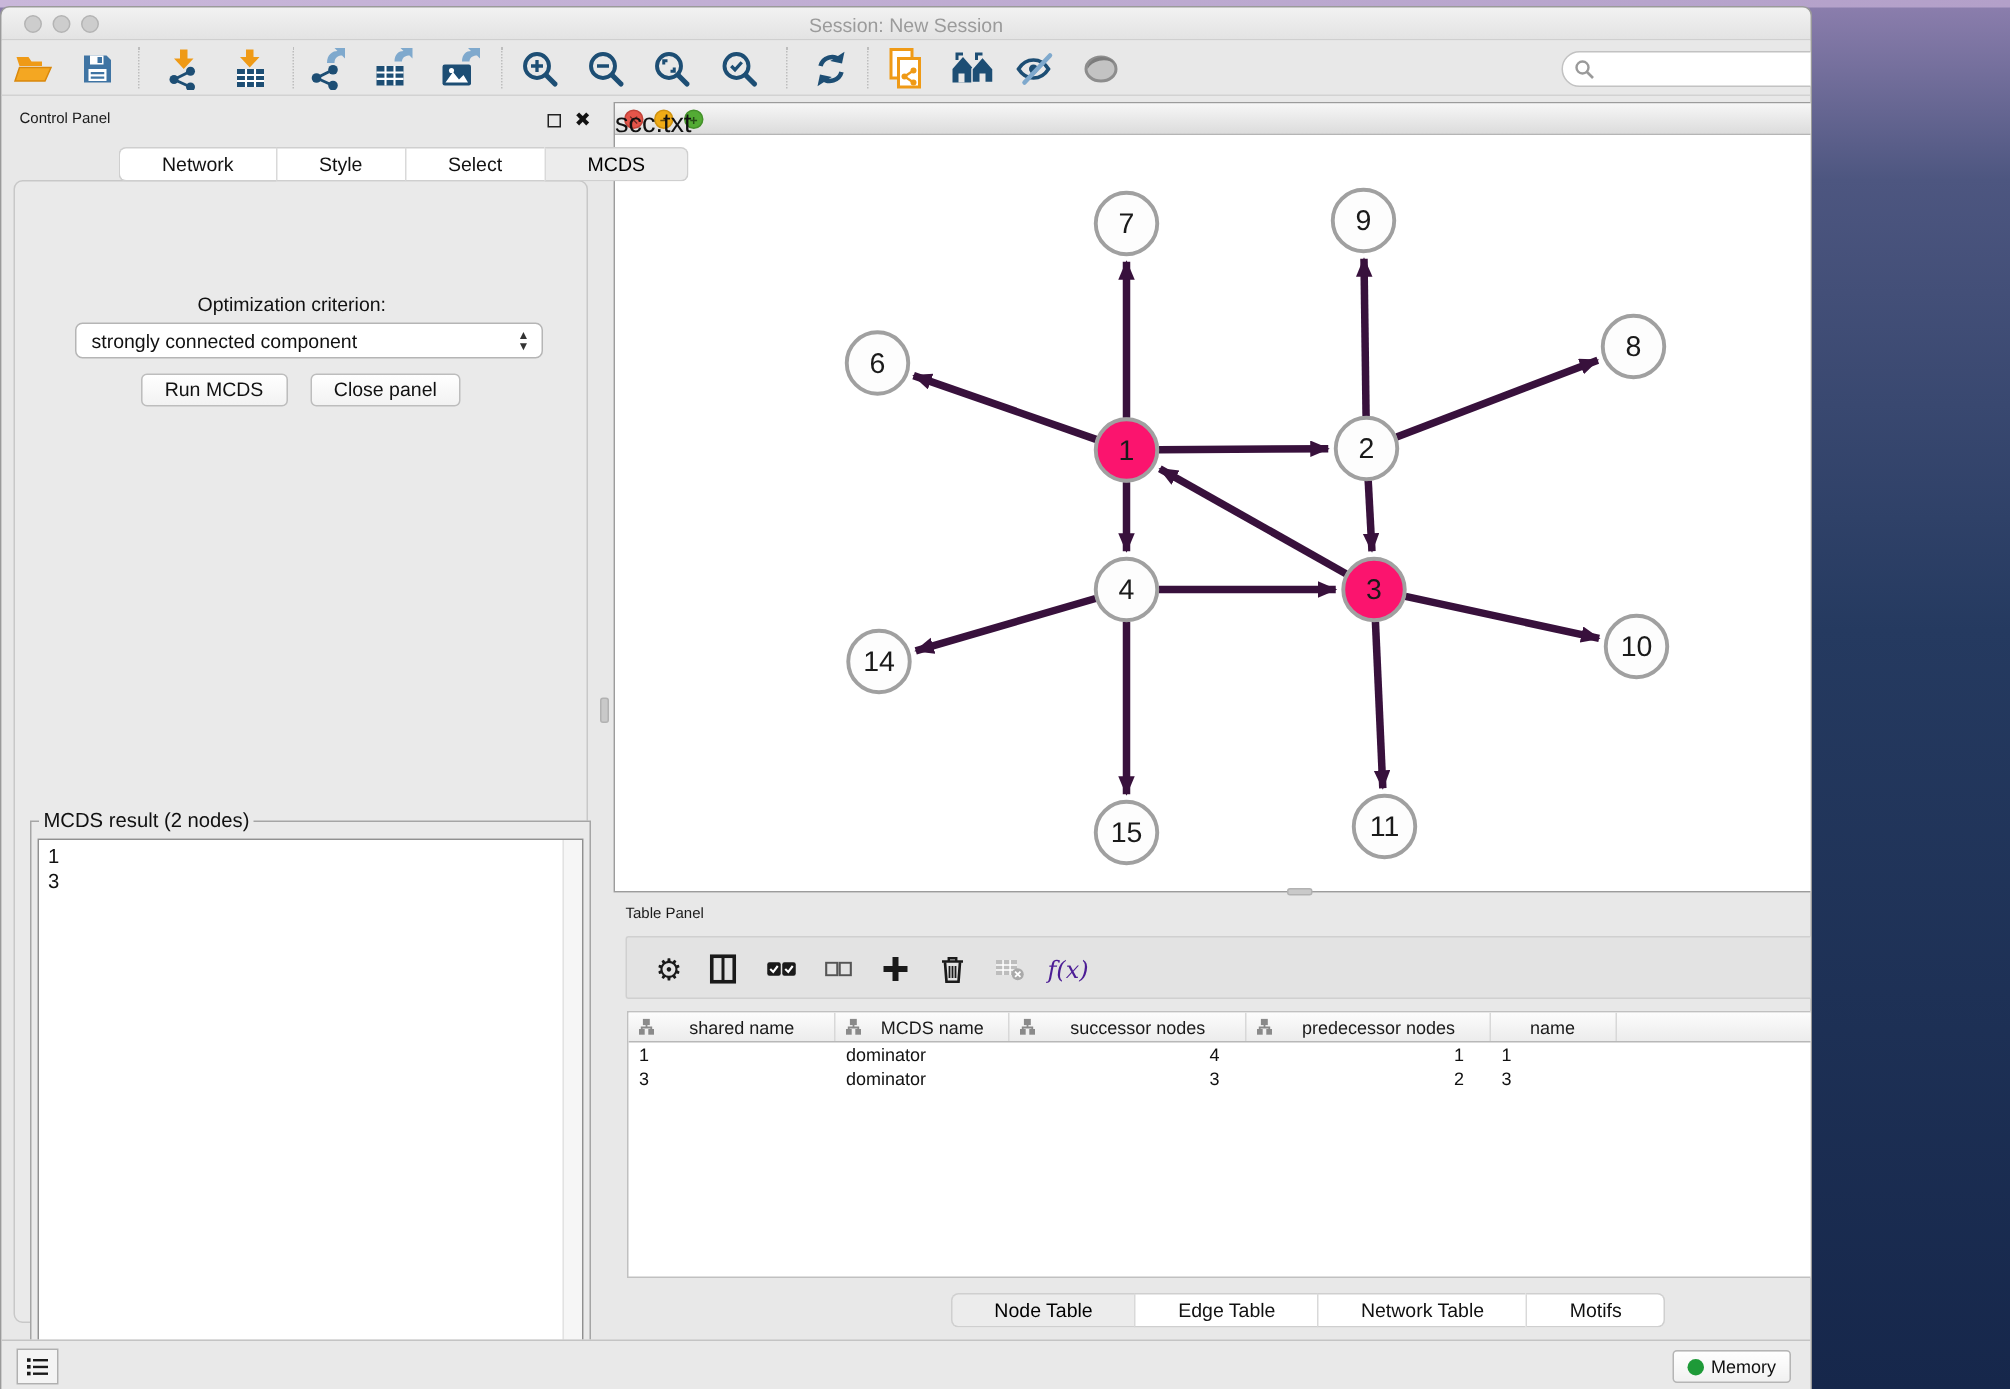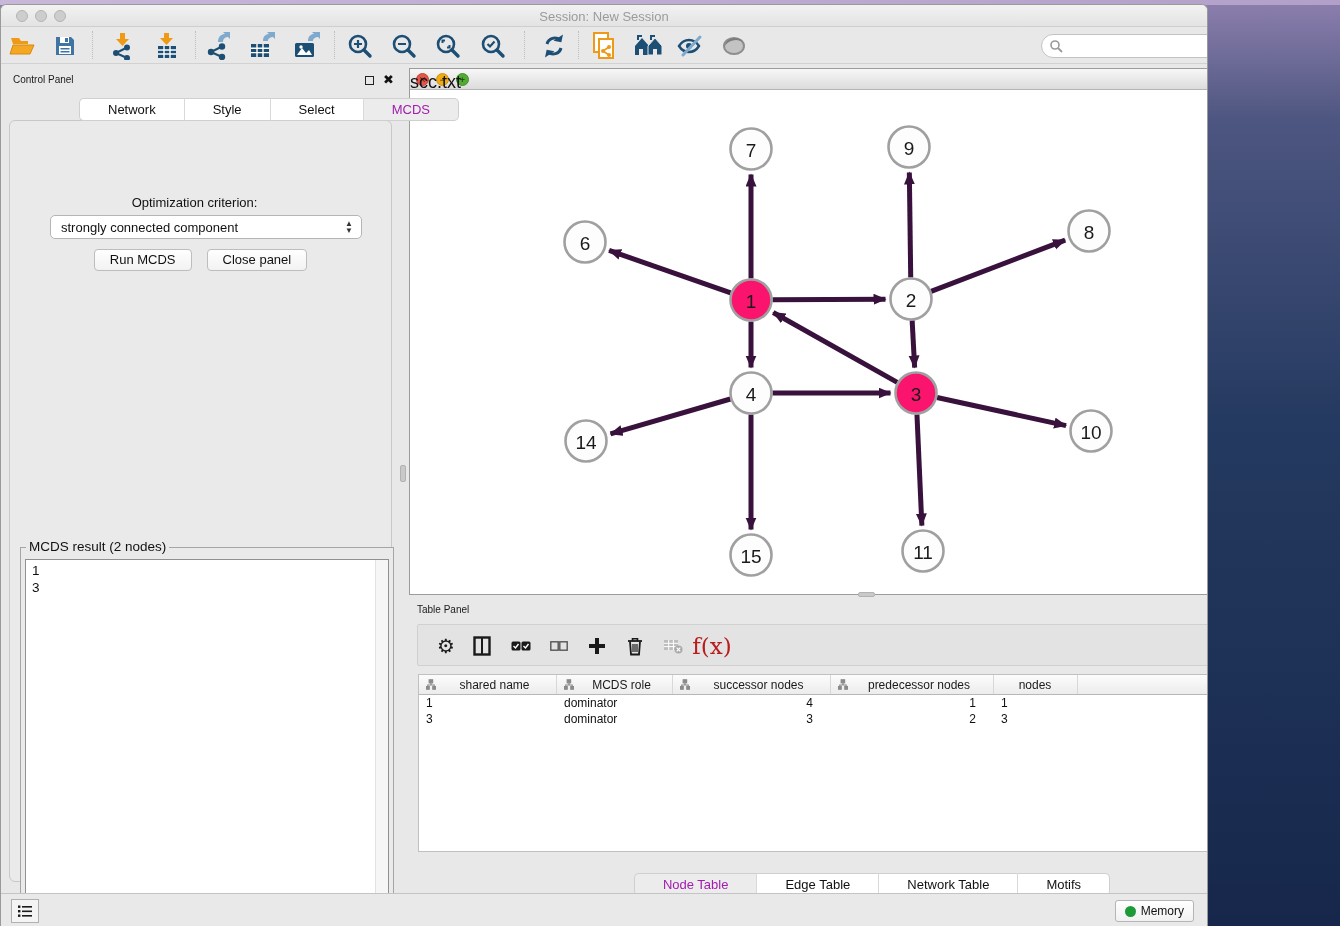--- a/index.html
+++ b/index.html
@@ -37,21 +37,21 @@
   #control-panel{position:absolute;left:4px;top:4px;width:393px;height:820px;}
   .panel-head{position:relative;height:26px;}
   .panel-title{position:absolute;left:8px;top:6px;font-size:10px;color:#1a1a1a;}
   .float-btn{position:absolute;top:8px;width:9px;height:9px;border:1.5px solid #222;background:transparent;}
   .close-btn{position:absolute;top:4px;font-size:13px;font-weight:bold;color:#111;line-height:15px;}
   #cp-tabs{position:absolute;left:74px;top:30px;height:23px;display:flex;z-index:2;}
   .tabgroup .tab{height:23px;line-height:22px;padding:0 28px;font-size:13px;background:#fff;
     border-top:1px solid #cfcfcf;border-bottom:1px solid #cfcfcf;border-left:1px solid #d9d9d9;color:#111;}
   .tabgroup .tab:first-child{border-left:1px solid #cfcfcf;border-radius:5px 0 0 5px;}
   .tabgroup .tab:last-child{border-right:1px solid #cfcfcf;border-radius:0 5px 5px 0;}
-  .tabgroup .tab.active{background:#ececec;color:#a21caf;}
+  .tabgroup .tab.active{background:#ececec;color:#000000;}
   #cp-inner{position:absolute;left:4px;right:6px;top:52px;bottom:6px;background:#eaeaea;
     border:1px solid #c8c8c8;border-radius:6px;}
   #opt-label{position:absolute;left:0;right:12px;top:74px;text-align:center;font-size:13px;color:#111;}
   #opt-select{position:absolute;left:40px;top:94px;width:312px;height:24px;background:#fff;
     border:1px solid #b5b5b5;border-radius:5px;font-size:13px;display:flex;align-items:center;
     padding-left:10px;color:#111;}
   #opt-stepper{position:absolute;right:6px;top:2px;width:12px;height:18px;display:flex;flex-direction:column;
     align-items:center;justify-content:center;font-size:8px;color:#333;line-height:7px;}
   .cp-btn-row{position:absolute;left:0;right:0;top:128px;display:flex;justify-content:center;gap:15px;}
   .push-btn{height:22px;padding:0 15px;font-size:13px;color:#111;background:linear-gradient(#ffffff,#f2f2f2);
@@ -74,31 +74,31 @@
   #nw-title{position:absolute;left:0;right:0;top:3px;font-size:18px;color:#111;}
   #graph{position:absolute;left:0;top:21px;}
 
   .grip{position:absolute;background:#c9c9c9;border:1px solid #b2b2b2;border-radius:2px;}
 
   
   #table-panel{position:absolute;left:408px;top:534px;width:926px;height:292px;}
   #tp-toolbar{position:absolute;left:8px;right:8px;top:26px;height:42px;background:#e3e3e3;
     border:1px solid #d0d0d0;border-radius:2px;}
   .tp-icon{position:absolute;top:6px;width:30px;height:30px;display:flex;align-items:center;justify-content:center;}
-  #fx-label{font-size:23px;font-family:"DejaVu Serif","Liberation Serif",serif;color:#b91c1c;}
+  #fx-label{font-size:16px;font-style:italic;font-family:"DejaVu Serif","Liberation Serif",serif;color:#4c1d95;}
   #node-table{position:absolute;left:9px;top:76px;width:908px;height:178px;background:#fff;
     border:1px solid #c0c0c0;overflow:hidden;}
   #table-header{display:flex;height:20px;background:linear-gradient(#fcfcfc,#ececec);
     border-bottom:1px solid #b8b8b8;}
   .th{display:flex;align-items:center;border-right:1px solid #d8d8d8;font-size:12px;color:#1a1a1a;
     padding-left:7px;position:relative;}
   .th .th-label{flex:1;text-align:center;padding-right:8px;}
   .tr{display:flex;height:16px;}
   .td{font-size:12px;color:#111;line-height:16px;overflow:hidden;white-space:nowrap;}
-  #tp-tabs{position:absolute;left:0;right:0;top:264px;display:flex;justify-content:center;margin-top:11px;}
+  #tp-tabs{position:absolute;left:0;right:0;top:264px;display:flex;justify-content:center;}
   #tp-tabs .tabgroup{display:flex;}
 
   
   #status-bar{position:absolute;left:0;right:0;bottom:0;height:33px;background:#e9e9e9;
     border-top:1px solid #c4c4c4;}
   #list-button{position:absolute;left:10px;top:5px;width:28px;height:24px;background:#f4f4f4;
     border:1px solid #b0b0b0;display:flex;align-items:center;justify-content:center;}
   #memory-button{position:absolute;right:13px;top:6px;height:22px;background:linear-gradient(#ffffff,#f1f1f1);
     border:1px solid #b5b5b5;border-radius:3px;display:flex;align-items:center;gap:5px;
     padding:0 9px;font-size:12px;color:#111;}
@@ -453,21 +453,21 @@
             </div>
             <div class="th" style="width: 116px;">
               <svg width="10" height="11" viewBox="0 0 10 11" style="margin-right:5px;flex:none">
                 <g fill="none" stroke="#8a8a8a" stroke-width="1.2">
                   <rect x="3.2" y="0.8" width="3.4" height="3" fill="#8a8a8a"></rect>
                   <path d="M5 4 v2 M1.8 8 V6 h6.4 v2"></path>
                   <rect x="0.6" y="7.6" width="2.6" height="2.6" fill="#8a8a8a"></rect>
                   <rect x="6.8" y="7.6" width="2.6" height="2.6" fill="#8a8a8a"></rect>
                 </g>
               </svg>
-              <span class="th-label">MCDS role</span>
+              <span class="th-label">MCDS name</span>
             </div>
             <div class="th" style="width: 158px;">
               <svg width="10" height="11" viewBox="0 0 10 11" style="margin-right:5px;flex:none">
                 <g fill="none" stroke="#8a8a8a" stroke-width="1.2">
                   <rect x="3.2" y="0.8" width="3.4" height="3" fill="#8a8a8a"></rect>
                   <path d="M5 4 v2 M1.8 8 V6 h6.4 v2"></path>
                   <rect x="0.6" y="7.6" width="2.6" height="2.6" fill="#8a8a8a"></rect>
                   <rect x="6.8" y="7.6" width="2.6" height="2.6" fill="#8a8a8a"></rect>
                 </g>
               </svg>
@@ -478,21 +478,21 @@
                 <g fill="none" stroke="#8a8a8a" stroke-width="1.2">
                   <rect x="3.2" y="0.8" width="3.4" height="3" fill="#8a8a8a"></rect>
                   <path d="M5 4 v2 M1.8 8 V6 h6.4 v2"></path>
                   <rect x="0.6" y="7.6" width="2.6" height="2.6" fill="#8a8a8a"></rect>
                   <rect x="6.8" y="7.6" width="2.6" height="2.6" fill="#8a8a8a"></rect>
                 </g>
               </svg>
               <span class="th-label">predecessor nodes</span>
             </div>
             <div class="th" style="width: 84px;">
-              <span class="th-label">nodes</span>
+              <span class="th-label">name</span>
             </div>
           </div>
         <div id="table-body">
             <div class="tr">
               <div class="td" style="width: 138px; text-align: left; padding: 0px 0px 0px 7px;">1</div>
               <div class="td" style="width: 116px; text-align: left; padding: 0px 0px 0px 7px;">dominator</div>
               <div class="td" style="width: 158px; text-align: right; padding: 0px 18px 0px 0px;">4</div>
               <div class="td" style="width: 163px; text-align: right; padding: 0px 18px 0px 0px;">1</div>
               <div class="td" style="width: 84px; text-align: left; padding: 0px 0px 0px 7px;">1</div>
             </div>

